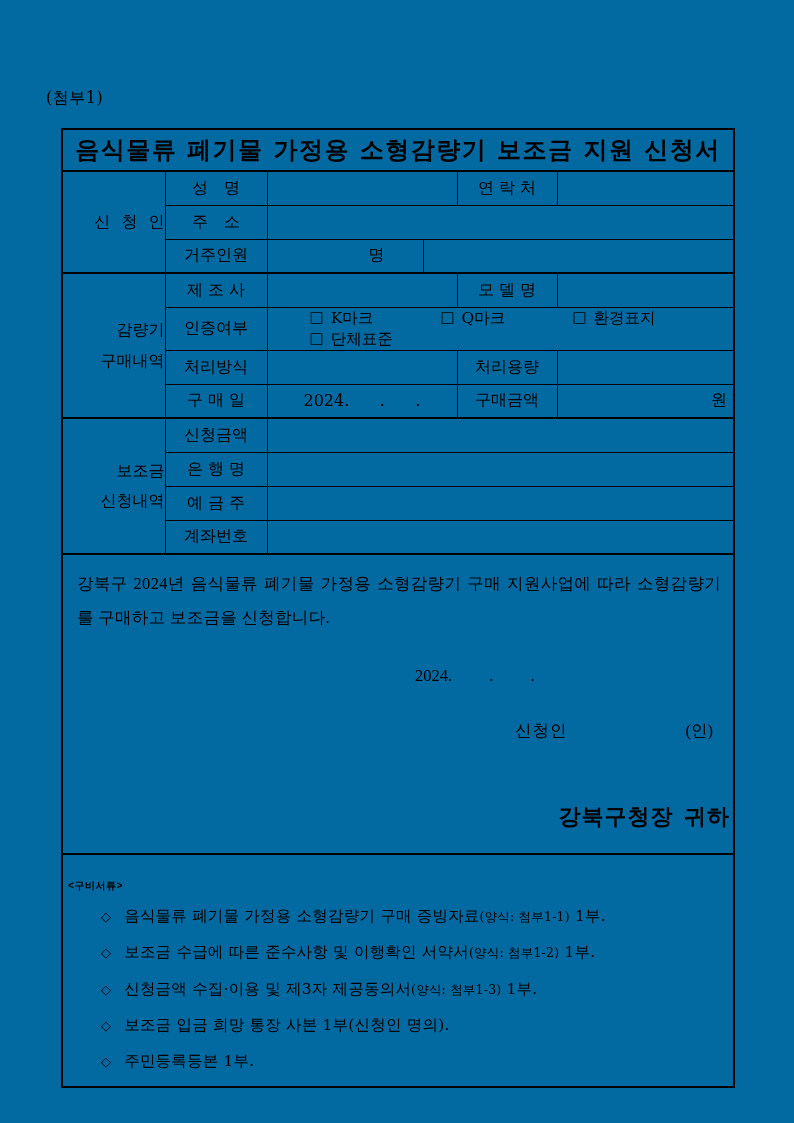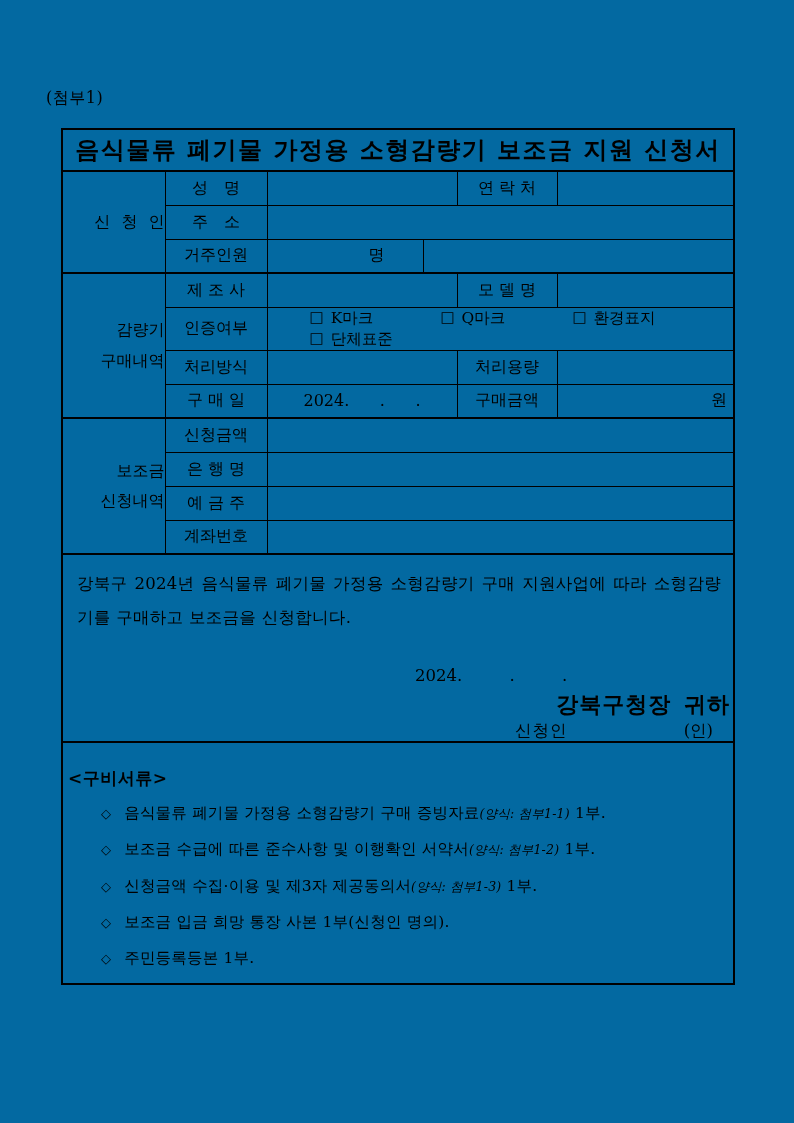--- a/index.html
+++ b/index.html
@@ -26,37 +26,37 @@
   .pre { white-space:pre; }
 
   td.unit-cell { text-align:right; padding-right:38px; }
   td.won-cell { text-align:right; padding-right:6px; }
   td.date-cell { text-align:center; }
 
   td.cert-cell { padding-left:14px; }
   .cert-opt { margin-right:34px; font-size:15.5px; white-space:nowrap;padding-left:28px; }
   .cbx { font-size:15px; margin-right:7px; position:relative; top:-1px; }
 
-  td.decl-cell { height:188px; position:relative; vertical-align:top; }
+  td.decl-cell { height:300px; position:relative; vertical-align:top;font-family:Liberation Serif, serif; }
   .decl-text { position:absolute; top:12px; left:14px; right:12px;
     font-size:16.5px; line-height:2.05; letter-spacing:0.3px;
     text-align:justify; word-break:break-all; }
   .decl-date { position:absolute; top:111px; left:352px; font-size:16.5px; }
   .decl-signer { position:absolute; top:165px; left:452px; font-size:16.5px; letter-spacing:1px; }
   .decl-seal { position:absolute; top:165px; right:20px; font-size:16.5px; }
   .decl-recipient { position:absolute; bottom:21px; right:3px;
     font-weight:bold; font-size:22px; letter-spacing:1px; word-spacing:4px; }
 
   td.docs-cell { height:221px; vertical-align:top; padding:24px 10px 0 5px; }
-  .docs-heading { font-weight:bold; font-size:17px; letter-spacing:0.5px; }
+  .docs-heading { font-weight:bold; font-size:10px; letter-spacing:0.5px;font-family:Liberation Mono, monospace; }
   .docs-list { margin-top:12px; }
   .doc-item { padding-left:33px; margin-bottom:13px; font-size:15.5px;
     letter-spacing:0.2px; line-height:1.5; }
   .doc-bullet { margin-right:13px; font-size:13px; }
-  .doc-note { font-size:12.5px;font-style:italic; }
+  .doc-note { font-size:12.5px; }
 </style>
 </head>
 <body>
 
 <div class="page">
 
   <div class="attach">(첨부1)</div>
 
   <table class="form">
     <colgroup>

